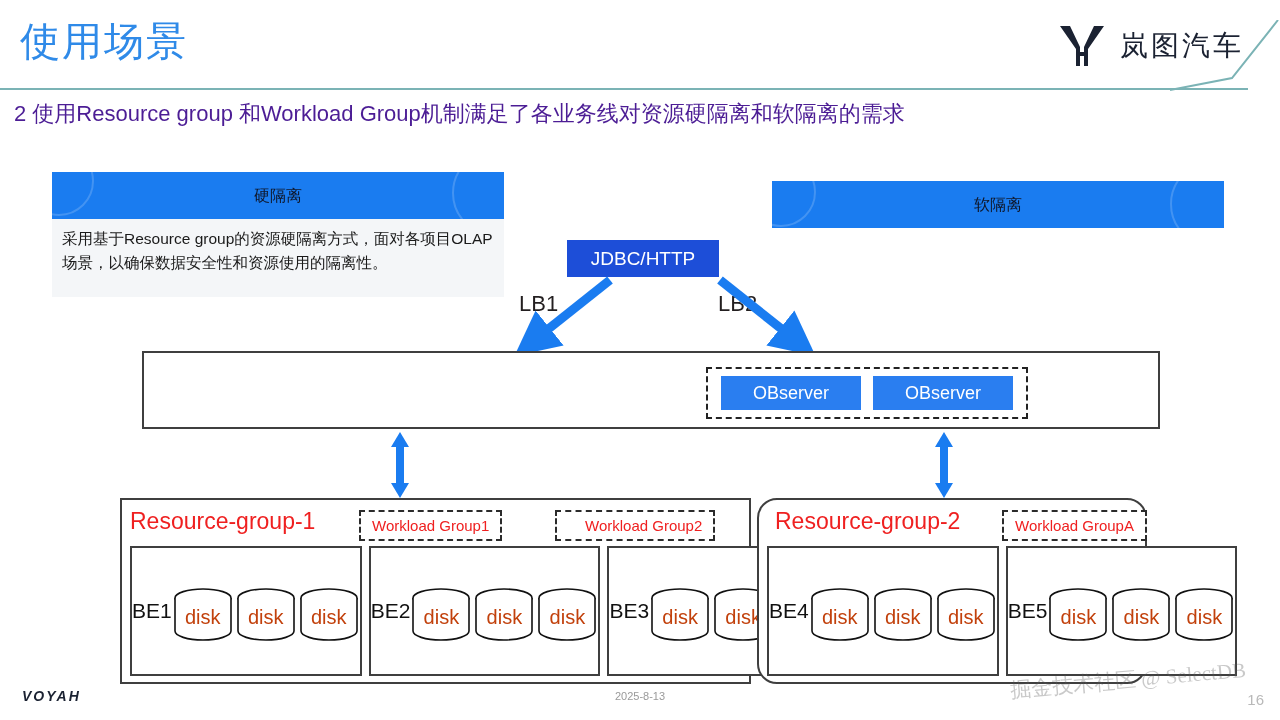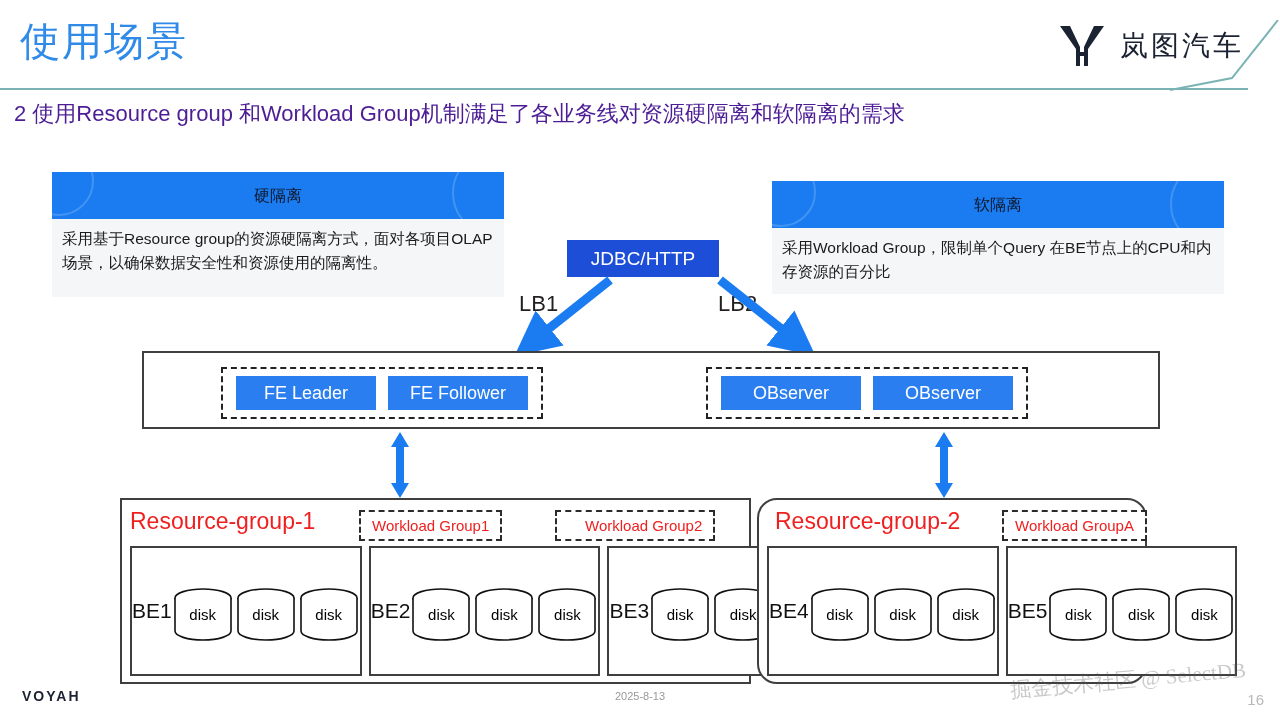--- a/index.html
+++ b/index.html
@@ -102,27 +102,27 @@
   }
   .be-card {
     flex: 1; border: 2px solid #3f3f3f; background: #fff;
     display: flex; flex-direction: row; align-items: center; padding-top: 6px;
   }
   .be-label { font-size: 21px; color: #111; margin-bottom: 6px; }
   .disk-row { display: flex; align-items: center; gap: 1px; }
   .disk { position: relative; width: 62px; height: 57px; }
   .disk span {
     position: absolute; left: 0; right: 0; top: 20px; text-align: center;
-    font-size: 15px; color: #000000;
+    font-size: 20px; color: #c2410c;
   }
 
   
   #footer-brand {
     position: absolute; left: 22px; bottom: 16px;
-    font-size: 14px; letter-spacing: 2px; color: #1b2232; font-weight: 700;
+    font-size: 14px; letter-spacing: 2px; color: #1b2232; font-weight: 700; font-style: italic;
   }
   #footer-date {
     position: absolute; left: 0; right: 0; bottom: 18px; text-align: center;
     font-size: 11px; color: #9a9a9a;
   }
   #page-number {
     position: absolute; right: 16px; bottom: 12px; font-size: 15px; color: #b9b9b9;
   }
   #watermark {
     position: absolute; right: 34px; bottom: 26px;
@@ -167,21 +167,20 @@
     </div>
     <div class="card-body">采用基于Resource group的资源硬隔离方式，面对各项目OLAP场景，以确保数据安全性和资源使用的隔离性。</div>
   </div>
 
   <div class="card" id="card-soft">
     <div class="card-head">
       <span class="deco" style="width:70px;height:70px;left:-26px;top:-24px;"></span>
       <span class="deco" style="width:86px;height:86px;right:-32px;top:-20px;"></span>
       <span>软隔离</span>
     </div>
-    <div class="card-body">采用Workload Group，限制单个Query 在BE节点上的CPU和内存资源的百分比</div>
   </div>
 
   <div id="jdbc">
     <span>JDBC/HTTP</span>
   </div>
 
   <div class="lb-label" id="lb1">LB1</div>
   <div class="lb-label" id="lb2">LB2</div>
 
   <svg style="position:absolute;left:500px;top:276px;" width="280" height="80">
@@ -195,28 +194,20 @@
   <svg style="position:absolute;left:700px;top:276px;" width="280" height="80">
     <defs>
       <marker id="ah2" markerWidth="5" markerHeight="5" refX="2.5" refY="2.5" orient="auto">
         <path d="M0,0 L5,2.5 L0,5 z" fill="#1a7cf0"></path>
       </marker>
     </defs>
     <line x1="20" y1="4" x2="98" y2="66" stroke="#1a7cf0" stroke-width="9" marker-end="url(#ah2)"></line>
   </svg>
 
   <div id="fe-row">
-    <div class="dashed-group" id="fe-dashed">
-      <div class="node-box">
-        <span>FE Leader</span>
-      </div>
-      <div class="node-box">
-        <span>FE Follower</span>
-      </div>
-    </div>
     <div class="dashed-group" id="ob-dashed">
       <div class="node-box">
         <span>OBserver</span>
       </div>
       <div class="node-box">
         <span>OBserver</span>
       </div>
     </div>
   </div>
 

